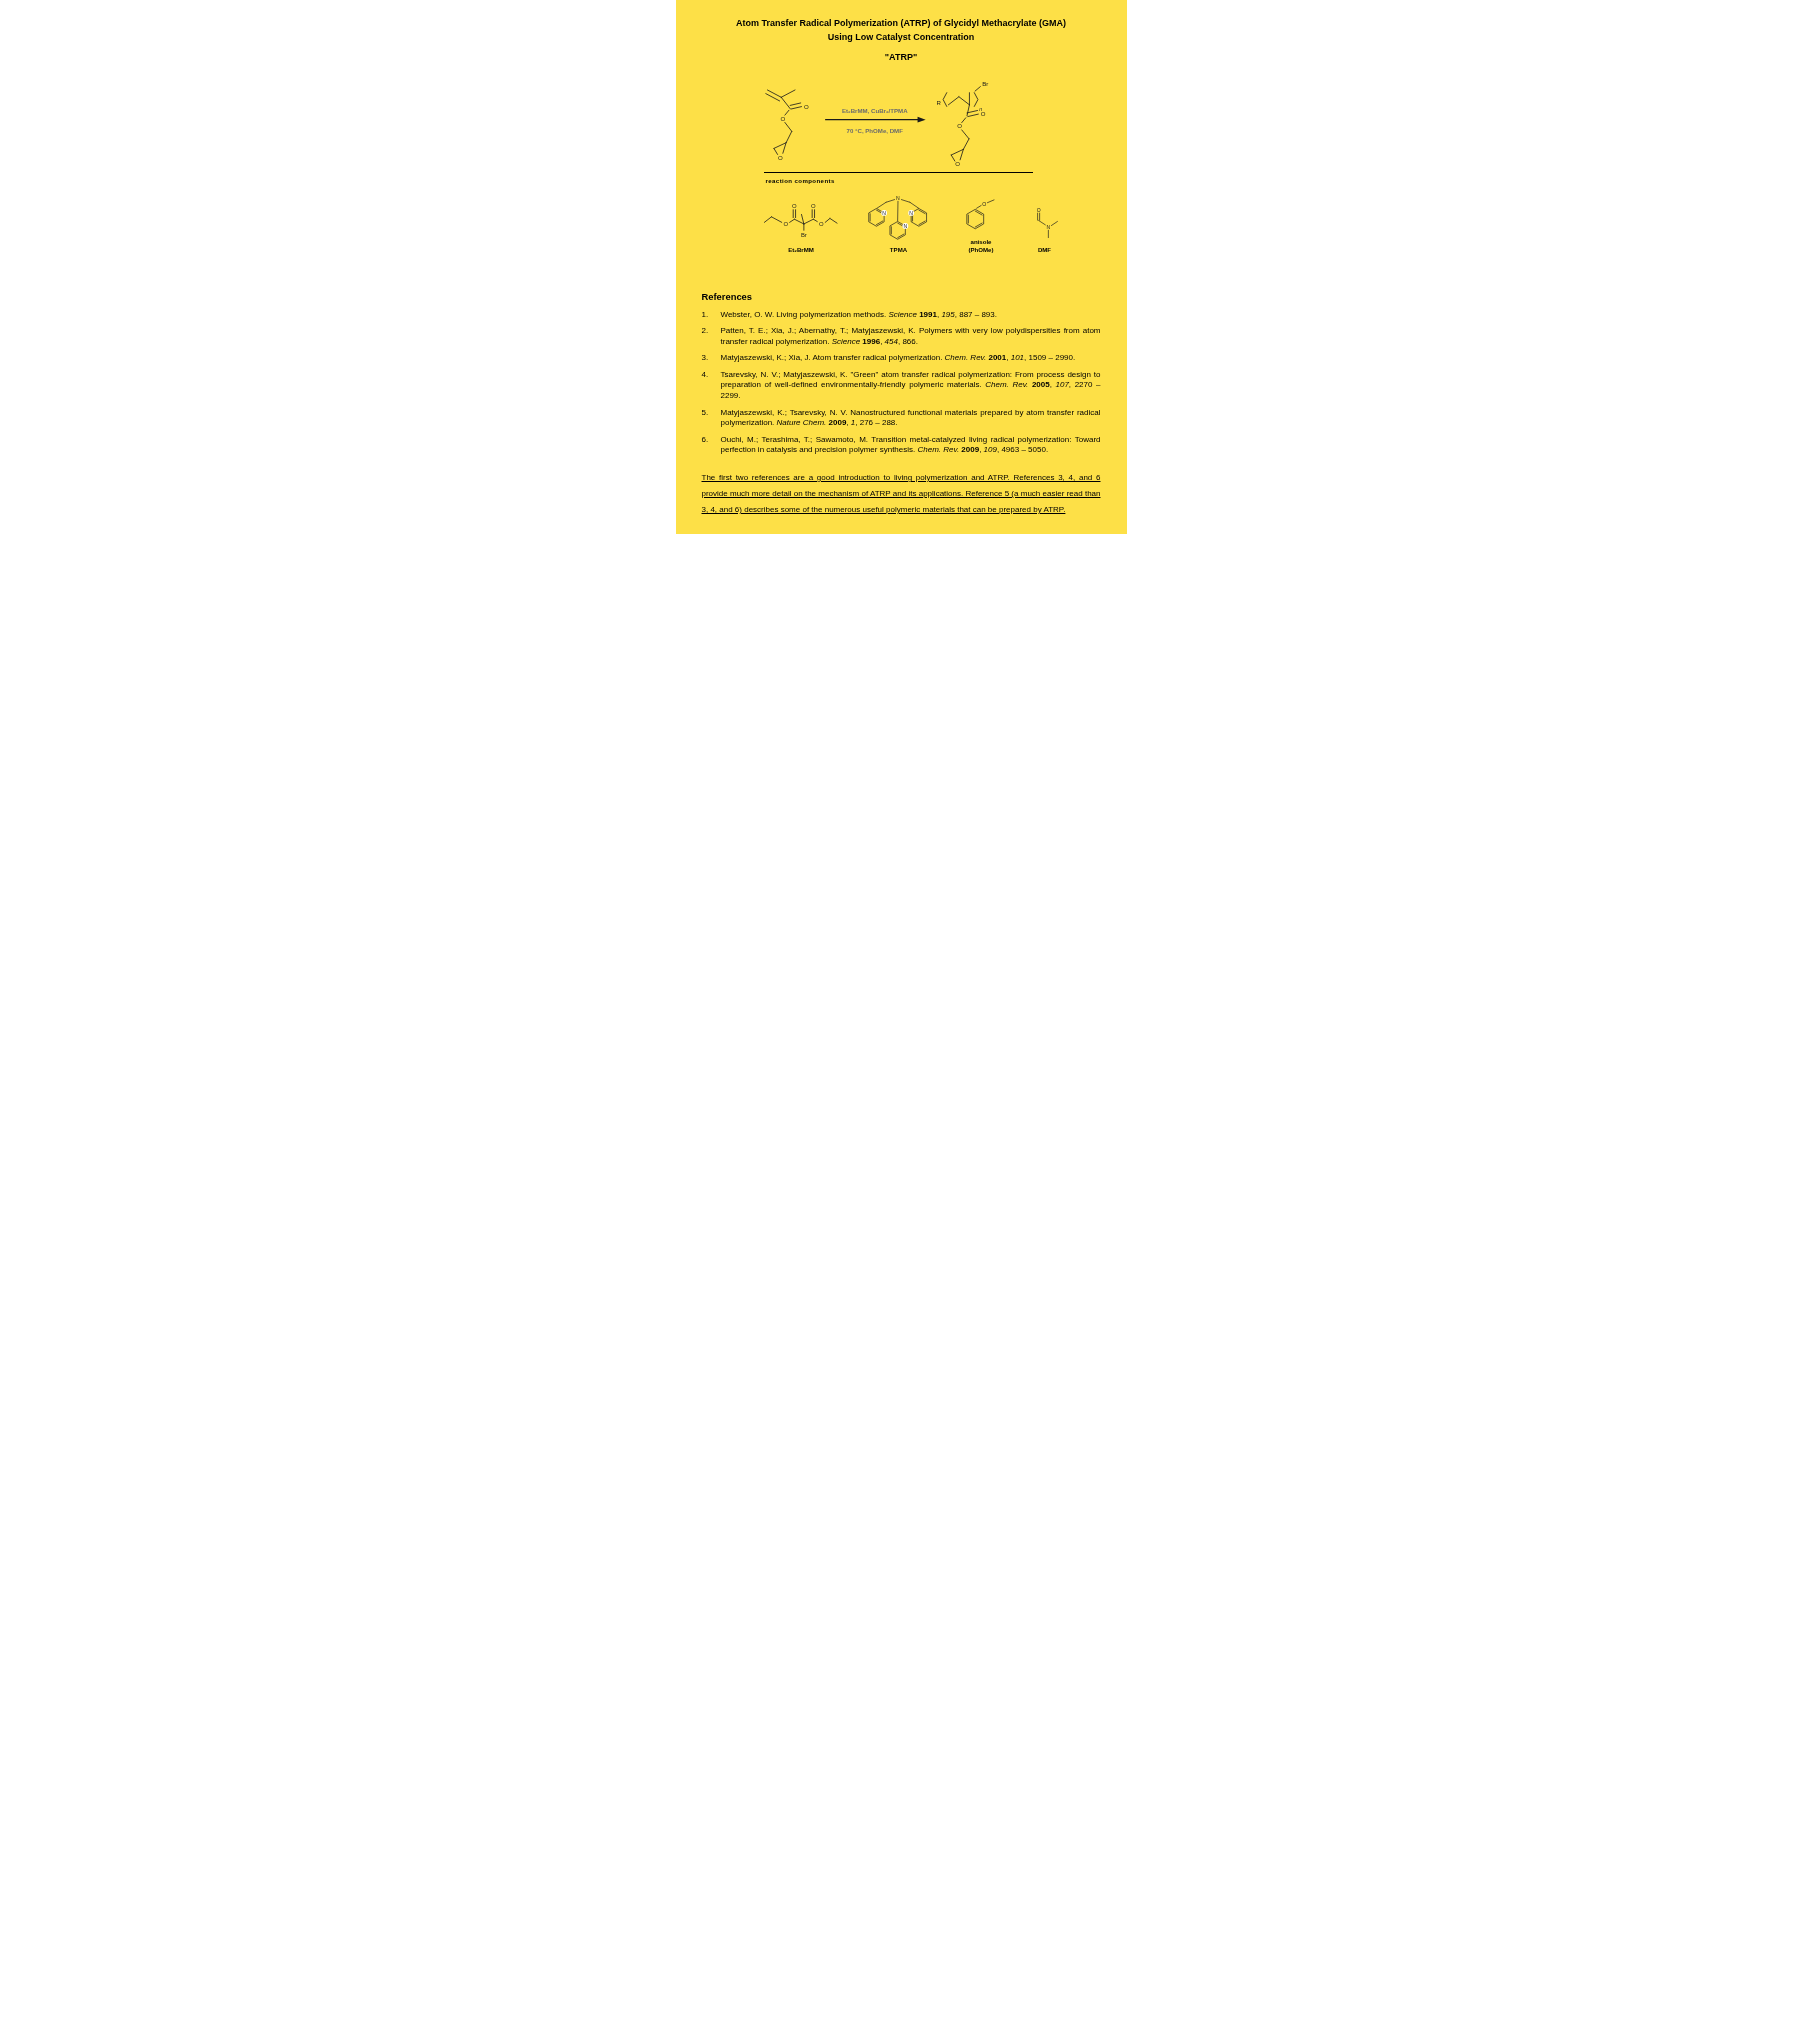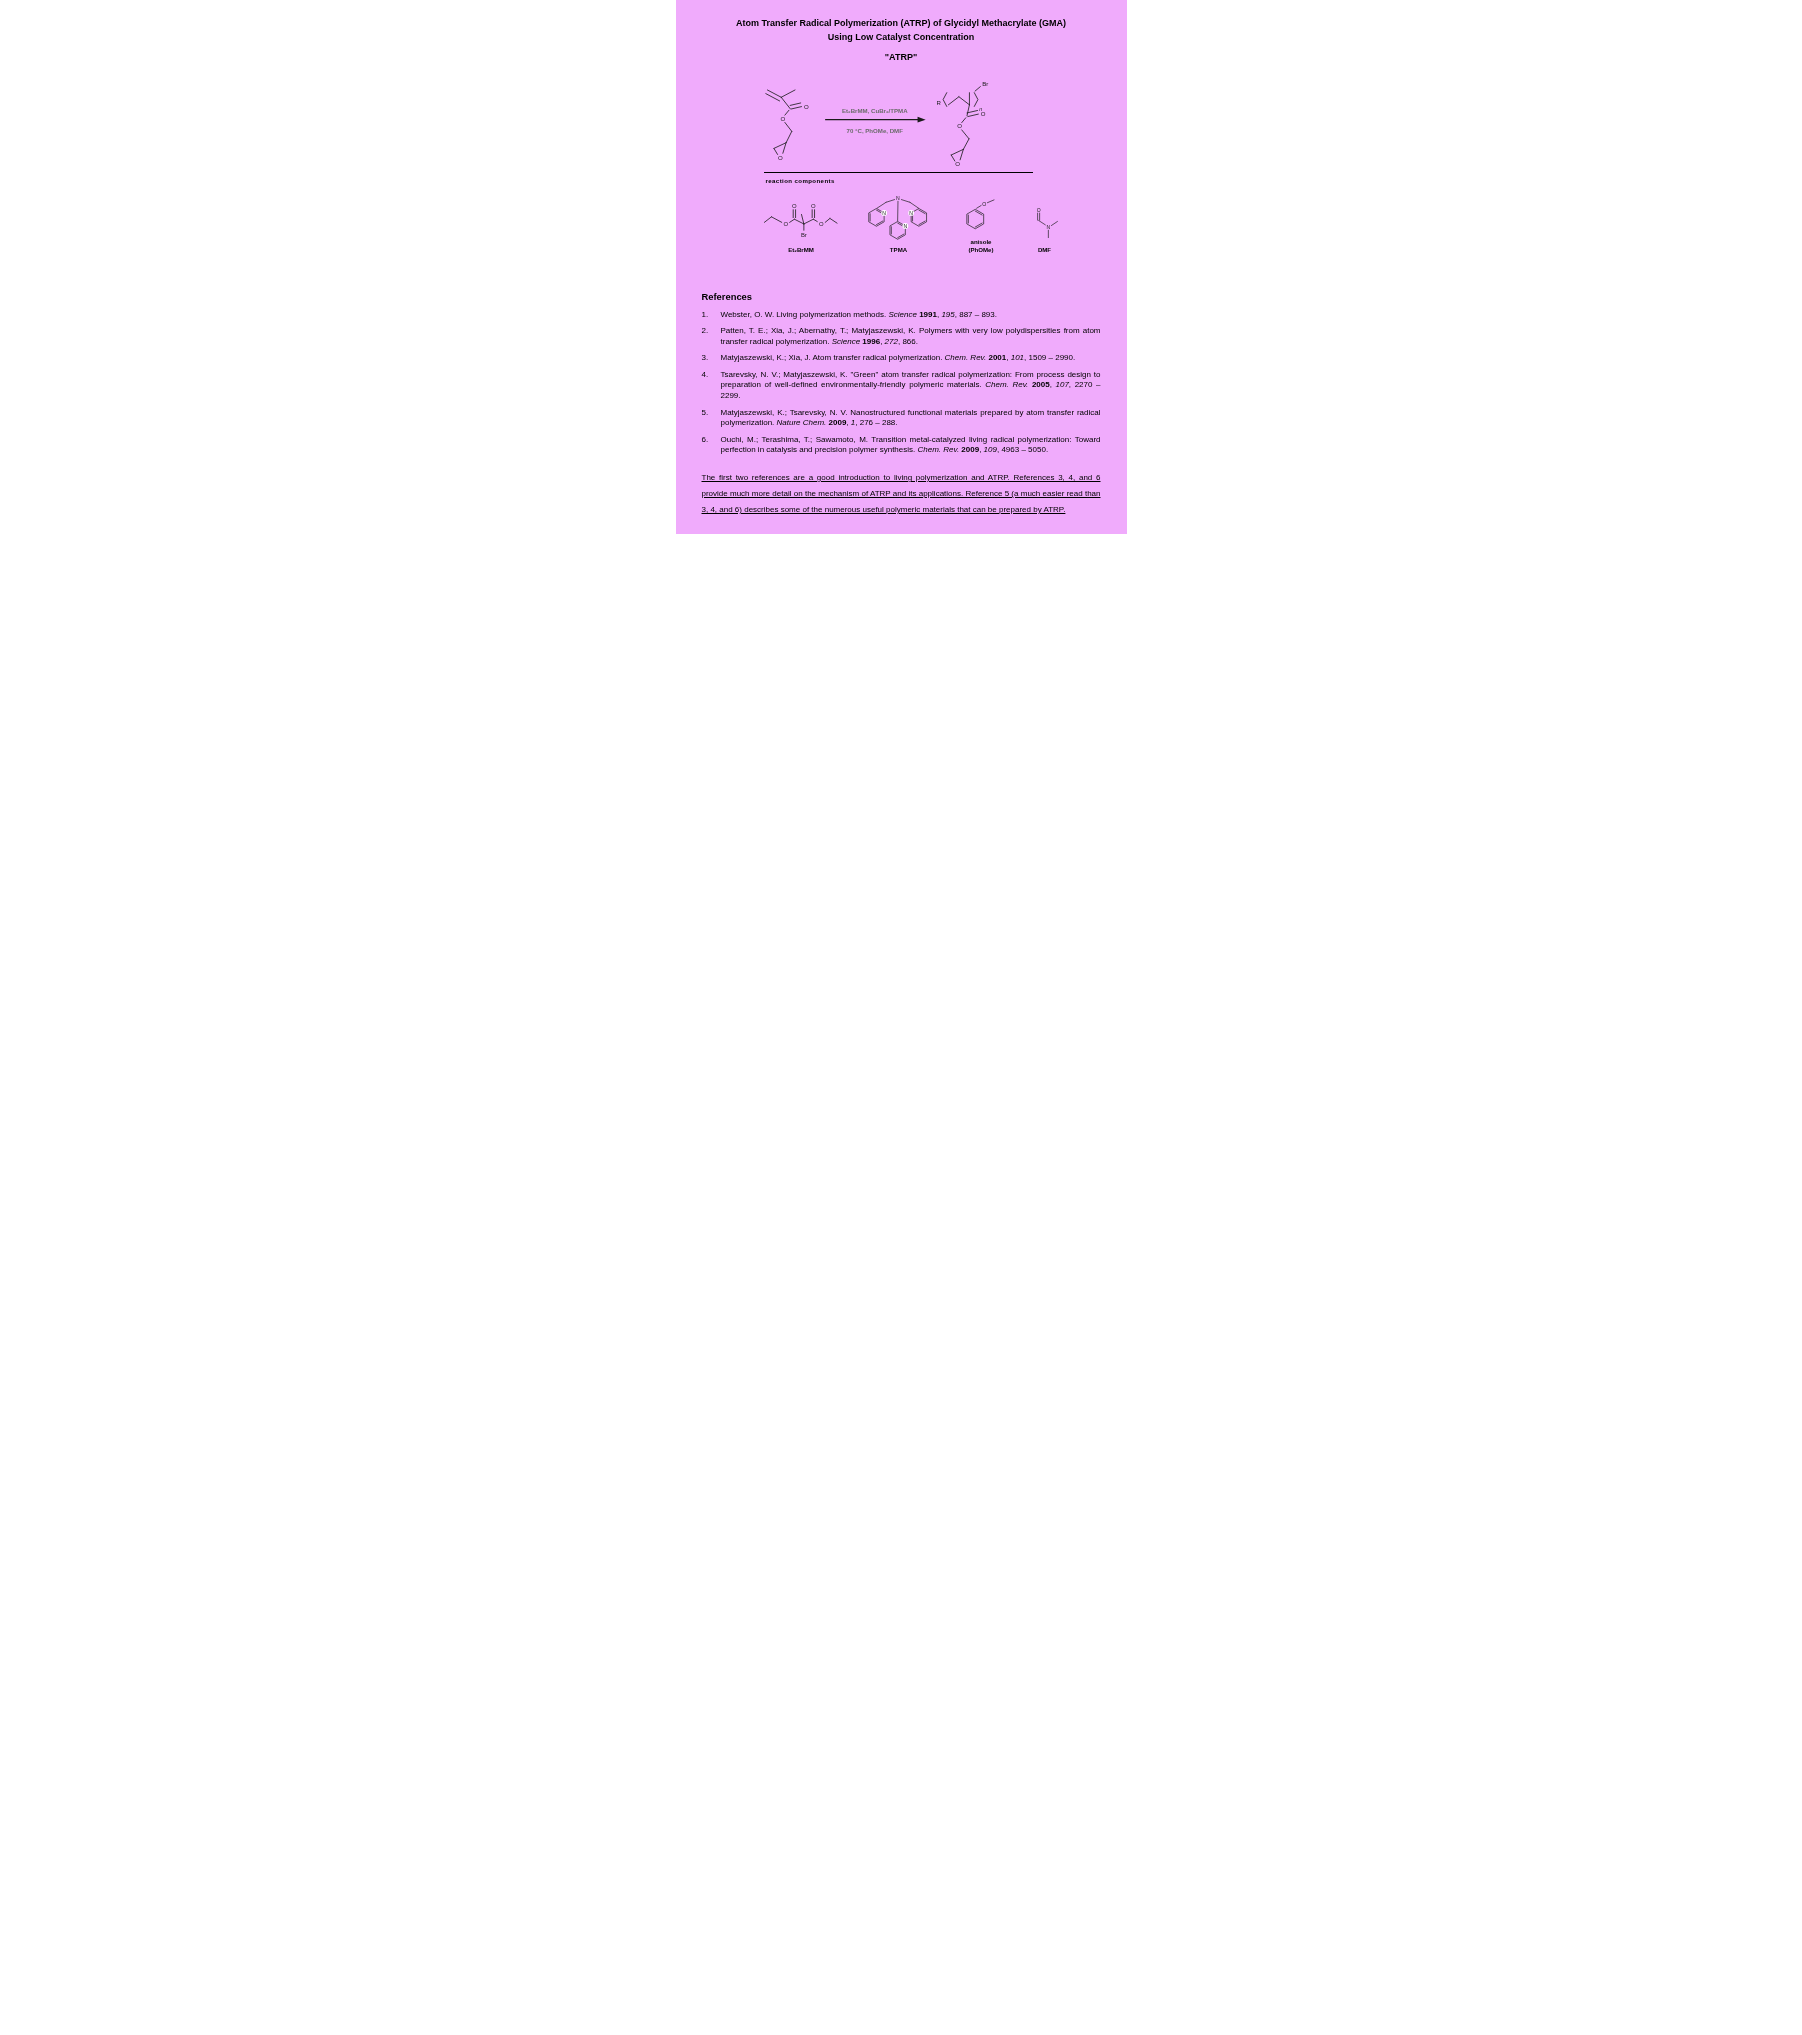--- a/index.html
+++ b/index.html
@@ -1,18 +1,18 @@
 <!DOCTYPE html>
 <html style="font-size:6.5px"><head>
 <meta charset="utf-8">
 <style>
   html,body{margin:0;padding:0;background:#ffffff;}
   .page{
     width:451px; min-height:527px; margin:0 auto; box-sizing:border-box;
-    padding:15.5px 26px 16.3px 26px; background:#f0abfc; color:#000;
+    padding:15.5px 26px 16.3px 26px; background:#fde047; color:#000;
     font-family:"Liberation Sans", sans-serif;
   }
   
   .title-block{text-align:center; font-weight:bold; font-size:9px; line-height:1.6;}
   .title-quote{text-align:center; font-weight:bold; font-size:9px; margin-top:7.3px;}
   
   .scheme{display:flex; justify-content:center; align-items:center; gap:5.7px; margin-top:10.6px; margin-right:28.5px;}
   .arrow-block{width:105px; text-align:center;}
   .cond{font-size:6.1px; font-weight:bold; color:#6b6b6b; white-space:nowrap;}
   .cond.top{margin-bottom:2px;}
@@ -210,21 +210,21 @@
 
   <h2 class="refs-heading">References</h2>
 
   <ol class="refs">
     <li>
       <span class="ref-num">1.</span>
       <span class="ref-text"><span>Webster, O. W. Living polymerization methods. </span><span class="seg-i">Science</span><span> </span><span class="seg-b">1991</span><span>, </span><span class="seg-i">195</span><span>, 887 – 893.</span></span>
     </li>
     <li>
       <span class="ref-num">2.</span>
-      <span class="ref-text"><span>Patten, T. E.; Xia, J.; Abernathy, T.; Matyjaszewski, K. Polymers with very low polydispersities from atom transfer radical polymerization. </span><span class="seg-i">Science</span><span> </span><span class="seg-b">1996</span><span>, </span><span class="seg-i">272</span><span>, 866.</span></span>
+      <span class="ref-text"><span>Patten, T. E.; Xia, J.; Abernathy, T.; Matyjaszewski, K. Polymers with very low polydispersities from atom transfer radical polymerization. </span><span class="seg-i">Science</span><span> </span><span class="seg-b">1996</span><span>, </span><span class="seg-i">454</span><span>, 866.</span></span>
     </li>
     <li>
       <span class="ref-num">3.</span>
       <span class="ref-text"><span>Matyjaszewski, K.; Xia, J. Atom transfer radical polymerization. </span><span class="seg-i">Chem. Rev.</span><span> </span><span class="seg-b">2001</span><span>, </span><span class="seg-i">101</span><span>, 1509 – 2990.</span></span>
     </li>
     <li>
       <span class="ref-num">4.</span>
       <span class="ref-text"><span>Tsarevsky, N. V.; Matyjaszewski, K. "Green" atom transfer radical polymerization: From process design to preparation of well-defined environmentally-friendly polymeric materials. </span><span class="seg-i">Chem. Rev.</span><span> </span><span class="seg-b">2005</span><span>, </span><span class="seg-i">107</span><span>, 2270 – 2299.</span></span>
     </li>
     <li>

